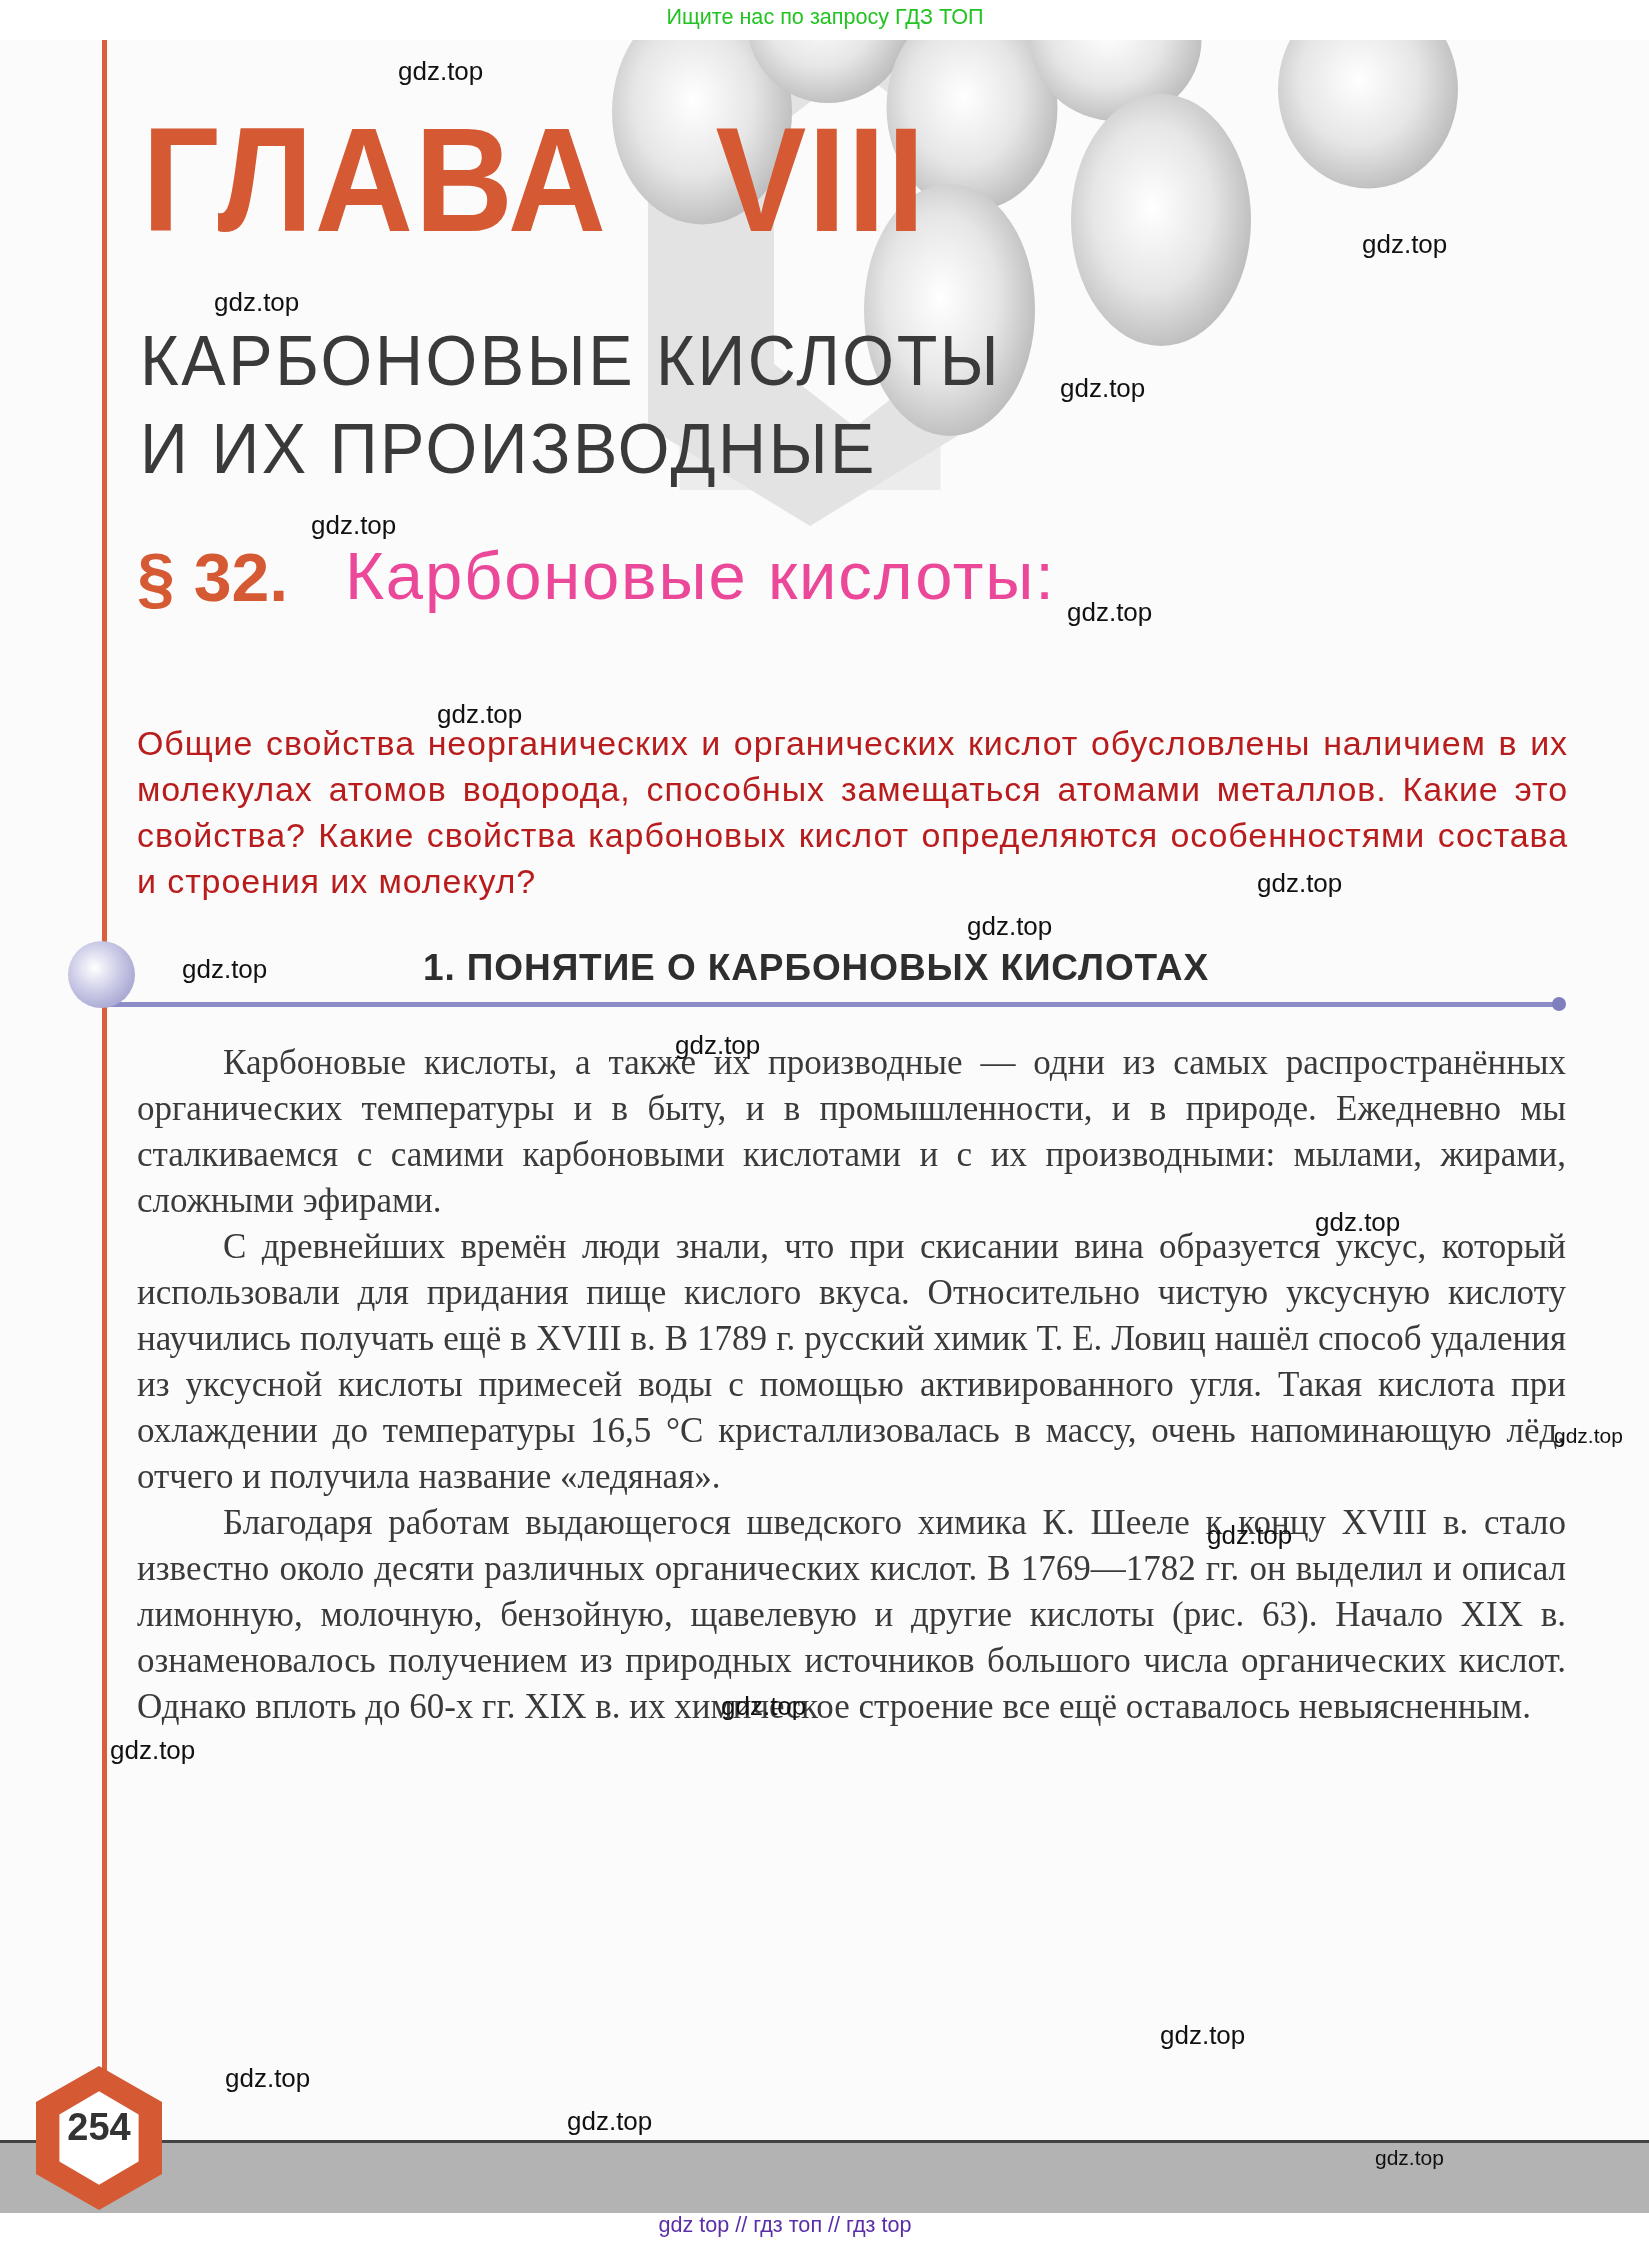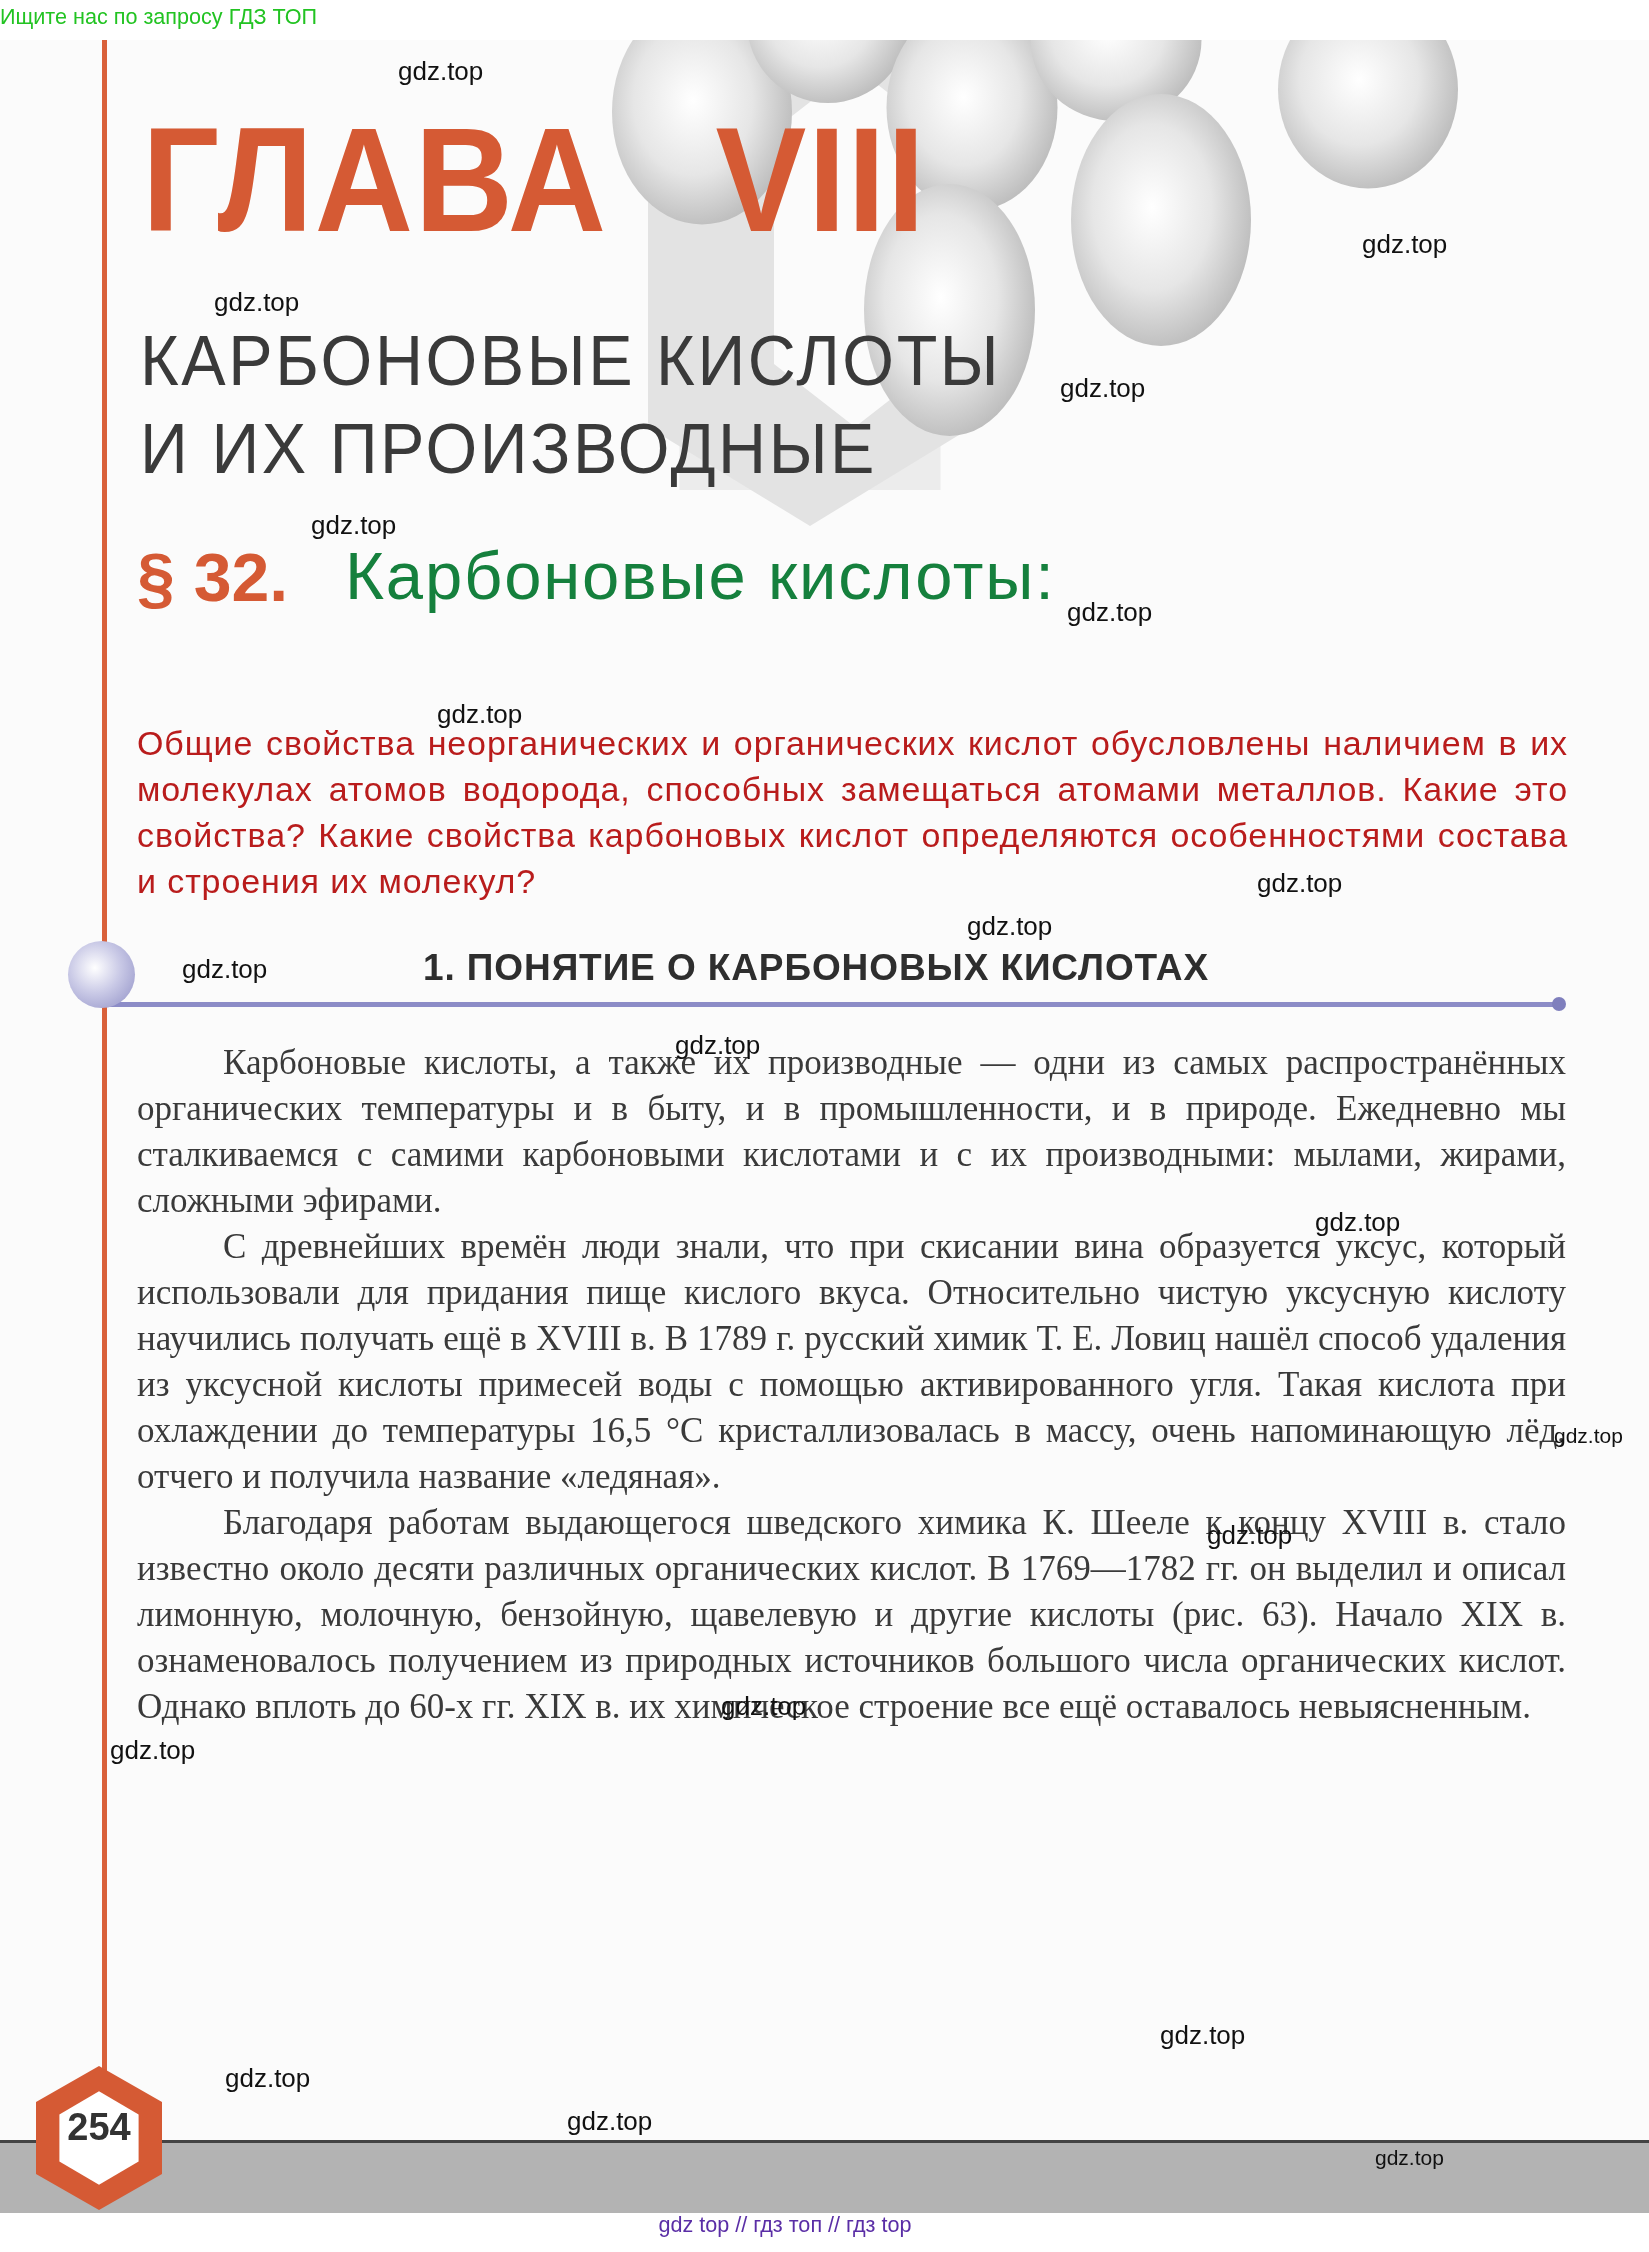--- a/index.html
+++ b/index.html
@@ -1,26 +1,26 @@
 <!DOCTYPE html>
 <html style="font-size:14.4px"><head>
 <meta charset="utf-8">
 <style>
   html, body { margin:0; padding:0; }
   body { width:1650px; height:2252px; position:relative; background:#ffffff; overflow:hidden; font-family:"Liberation Sans", sans-serif; }
   .abs { position:absolute; }
-  .top-banner { top:3.6px; left:0; width:1650px; text-align:left; color:#22c322; font-size:21.6px; font-family:"Liberation Sans", sans-serif; }
+  .top-banner { top:3.6px; left:0; width:1650px; text-align:center; color:#22c322; font-size:21.6px; font-family:"Liberation Sans", sans-serif; }
   .page { position:absolute; left:0; top:40px; width:1650px; height:2101px; background:#fbfbfb; }
   .left-bar { left:102px; top:40px; width:5.4px; height:2034px; background:#d9603a; }
   .deco { left:594px; top:40px; width:900px; height:504px; }
   .chapter-title { left:142px; top:106px; font-size:148px; font-weight:bold; color:#d55a34; letter-spacing:1.8px; font-family:"Liberation Sans", sans-serif; line-height:1; transform:scaleX(0.92); transform-origin:left top; white-space:nowrap; }
   .chapter-title .roman { margin-left:117px; }
   .chapter-sub { left:140px; top:317px; font-size:70px; color:#3a3a3a; line-height:88px; letter-spacing:2.7px; transform:scaleX(0.95); transform-origin:left top; white-space:nowrap; }
   .para-num { left:137px; top:538px; font-size:68px; font-weight:bold; color:#d55a34; }
-  .para-title { left:345px; top:536px; font-size:67px; color:#15803d; line-height:79px; letter-spacing:1.8px; white-space:nowrap; }
+  .para-title { left:345px; top:536px; font-size:67px; color:#ec4899; line-height:79px; letter-spacing:1.8px; white-space:nowrap; }
   .intro { left:137px; top:720px; width:1431px; font-size:34px; color:#b91c1c; line-height:46px; text-align:justify; letter-spacing:0.9px; }
   .section-bullet { left:68px; top:941px; width:67px; height:67px; border-radius:50%; background:radial-gradient(circle at 40% 40%, #ffffff 0%, #c9c9e6 45%, #8d8dc4 100%); }
   .section-rule { left:101px; top:1002px; width:1458px; height:5.4px; background:#8c8cc7; border-radius:2.7px; }
   .section-rule-end { left:1552px; top:997px; width:14.4px; height:14.4px; border-radius:50%; background:#7f7fbd; }
   .section-heading { left:423px; top:947px; font-size:37px; font-weight:bold; color:#2e2e2e; letter-spacing:0.9px; white-space:nowrap; }
   .body { left:137px; top:1040px; width:1429px; font-family:"Liberation Serif", serif; font-size:35px; color:#3a3a3a; line-height:46px; text-align:justify; }
   .body p { margin:0; text-indent:86px; }
   .bottom-band { left:0; top:2140px; width:1650px; height:70px; background:#b3b3b3; border-top:3.6px solid #444; }
   .page-hex { left:36px; top:2066px; width:126px; height:144px; }
   .page-num { left:61px; top:2106px; width:76px; text-align:center; font-size:38px; font-weight:bold; color:#333; }

